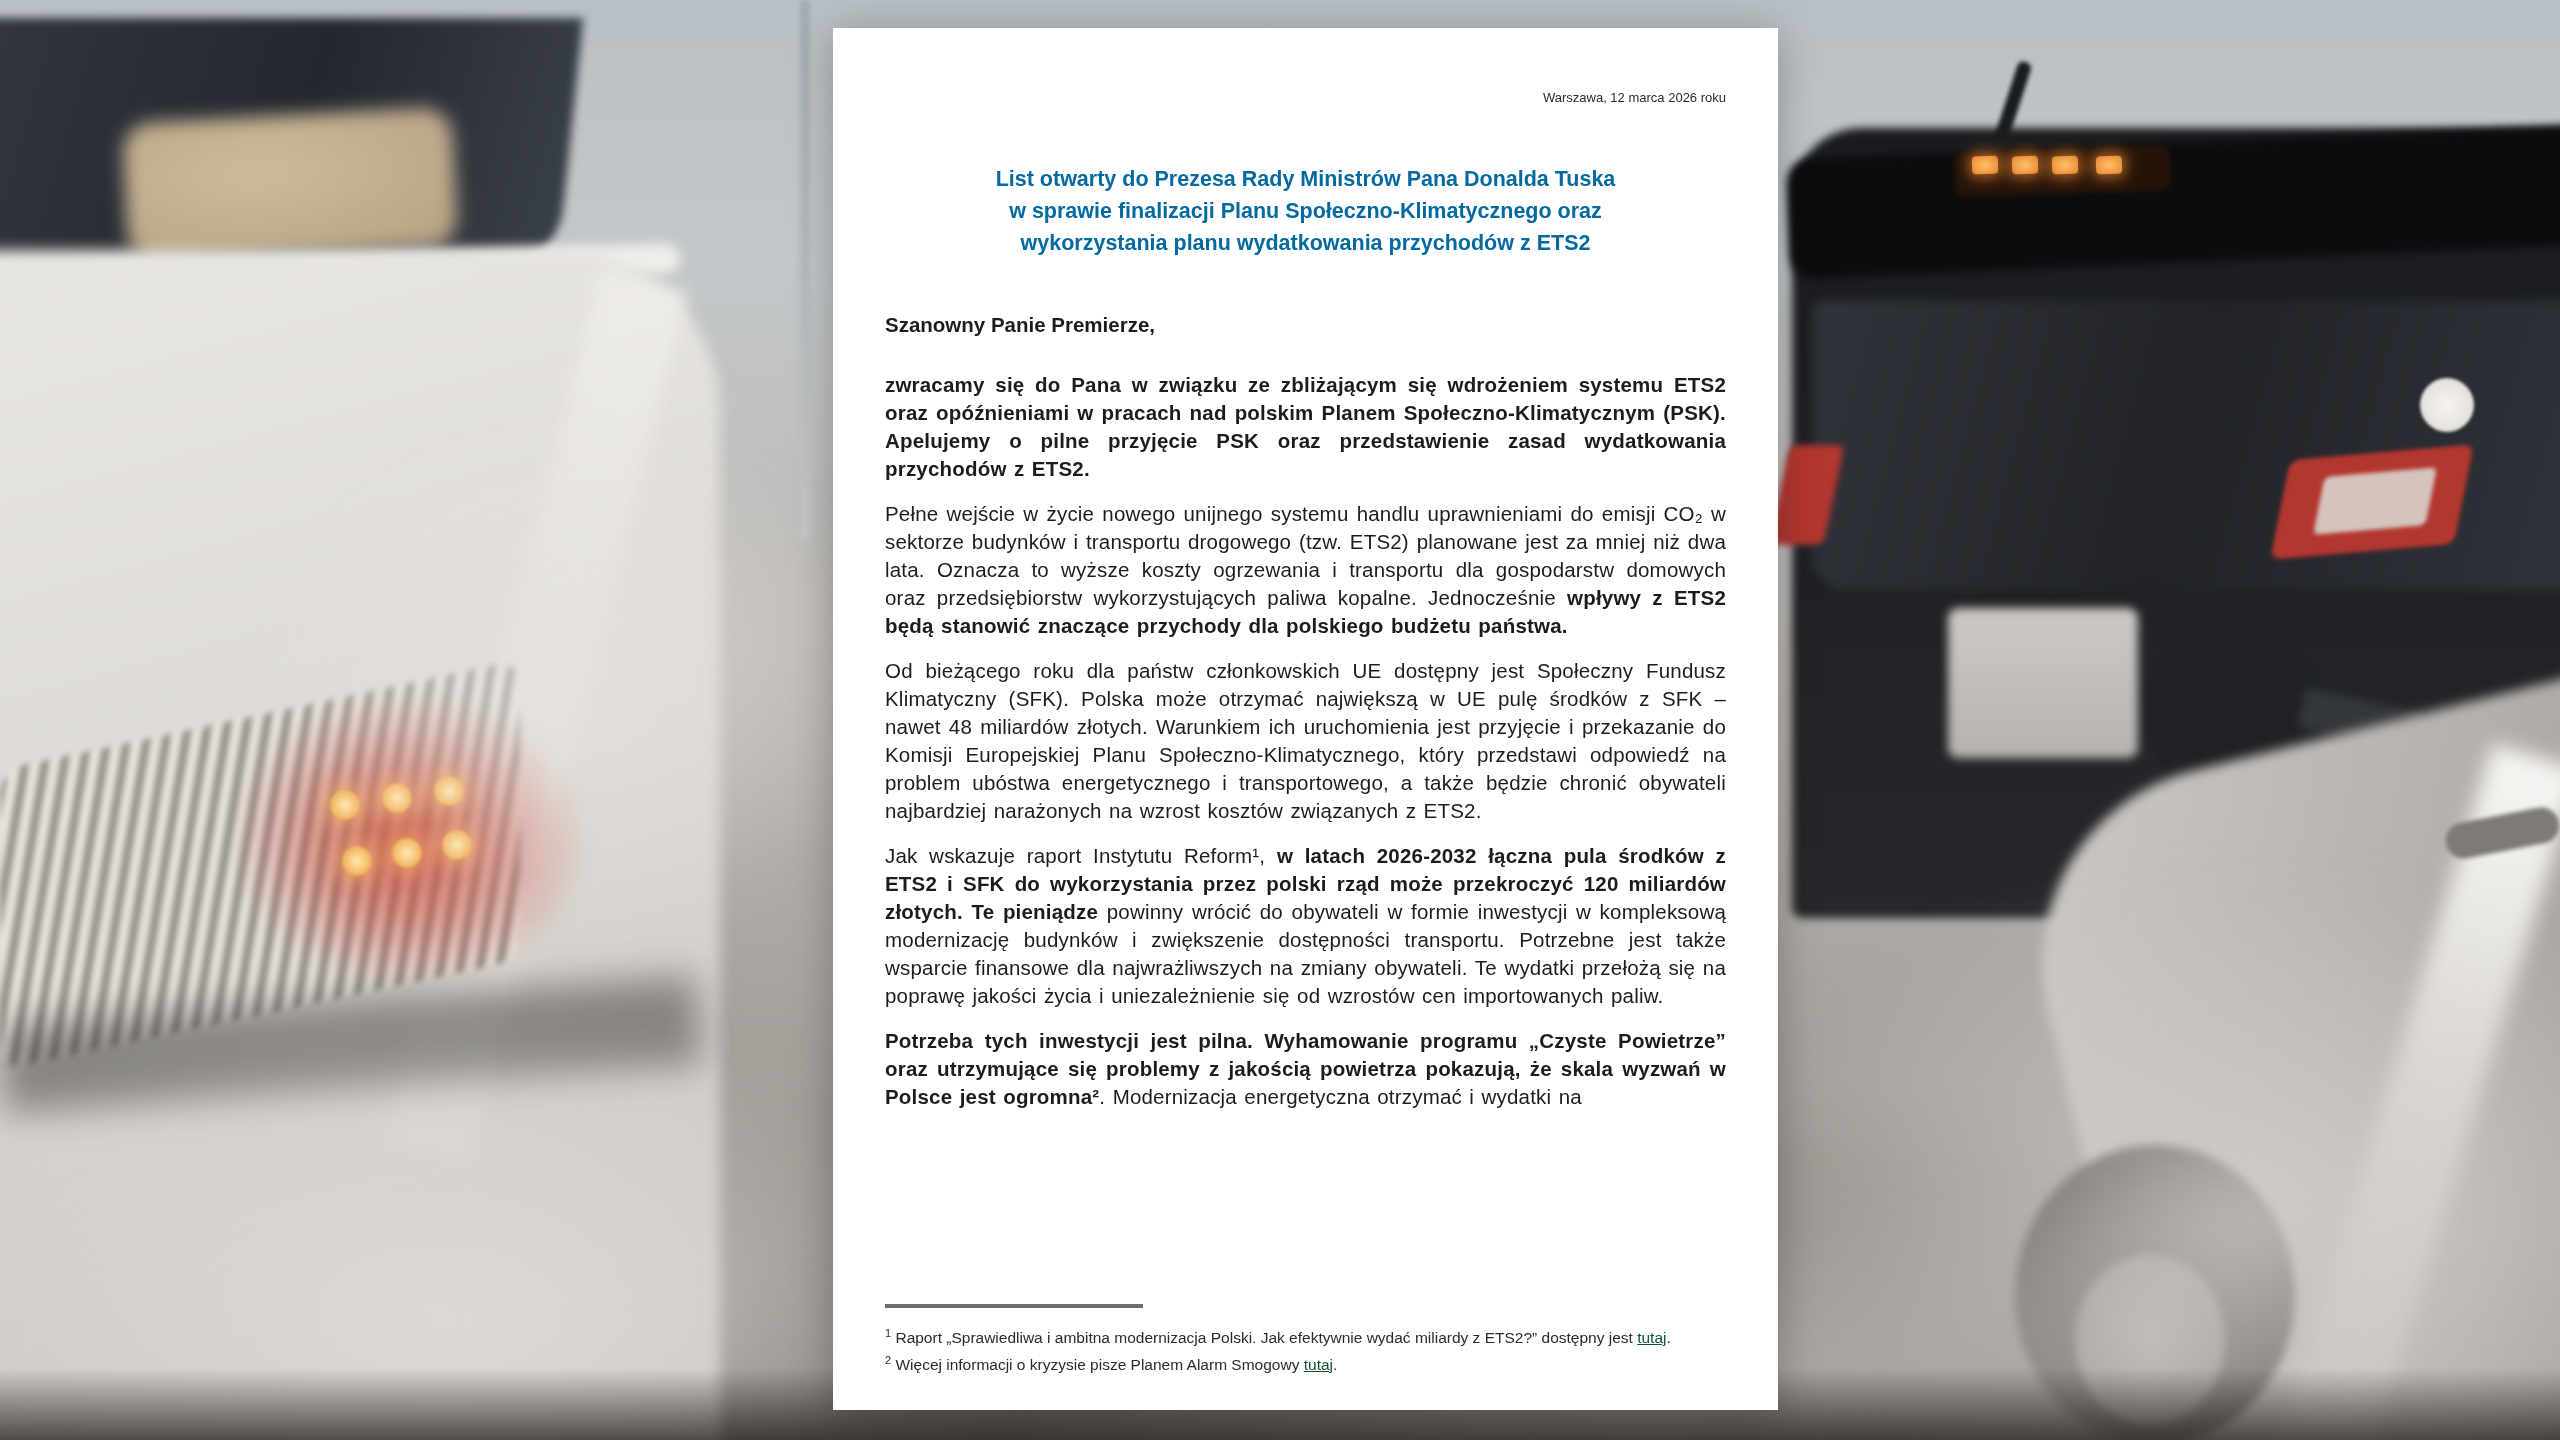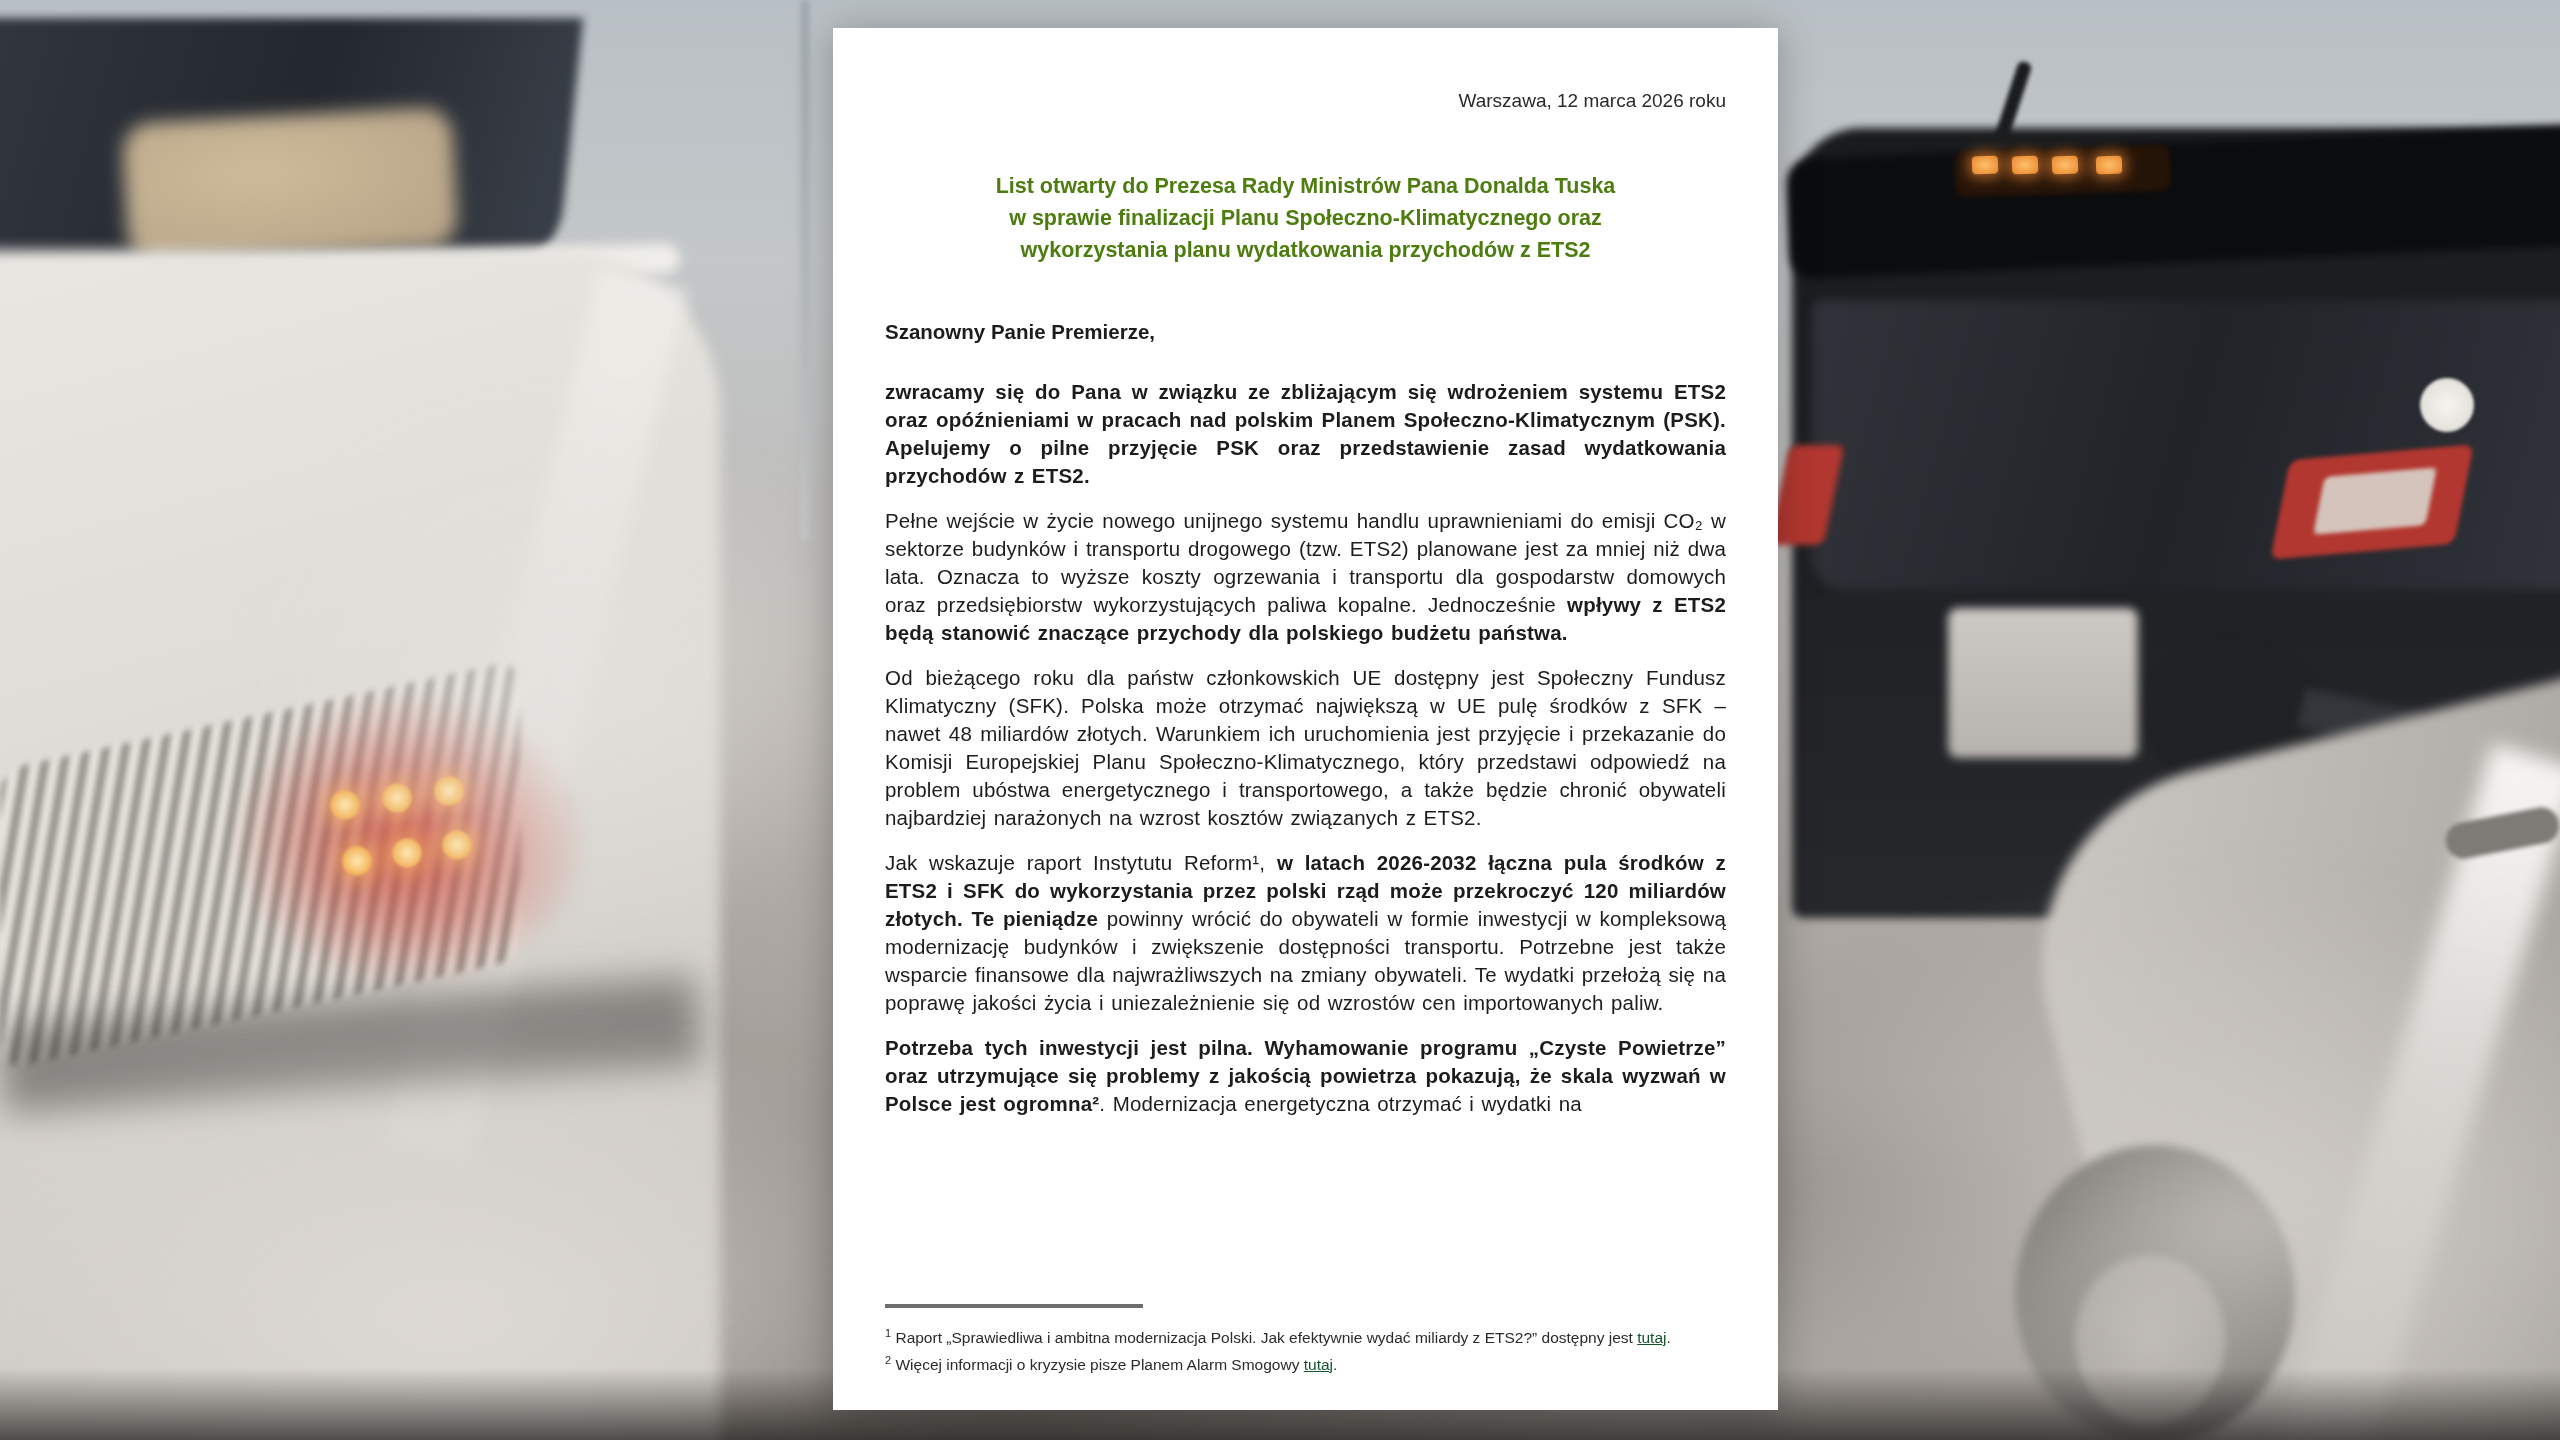--- a/index.html
+++ b/index.html
@@ -87,23 +87,23 @@
   .fog3{left:1700px;top:880px;width:1100px;height:680px;
     background:radial-gradient(closest-side,rgba(210,206,202,.9),rgba(210,206,202,0));filter:blur(28px);}
   .fog4{left:700px;top:1180px;width:1900px;height:420px;
     background:radial-gradient(closest-side,rgba(200,196,192,.75),rgba(200,196,192,0));filter:blur(26px);}
   .road{left:0;top:1368px;width:2560px;height:72px;
     background:linear-gradient(rgba(35,32,30,0),rgba(35,32,30,.75));}
   
   .doc{position:absolute;left:833px;top:28px;width:945px;height:1382px;
     background:#ffffff;box-shadow:0 4px 40px rgba(0,0,0,.28);
     padding:62px 52px 0;box-sizing:border-box;color:#1c1c1c;}
-  .date{text-align:right;font-size:19px;color:#2a2a2a;margin:0 0 58px;}
+  .date{text-align:right;font-size:13px;color:#2a2a2a;margin:0 0 58px;}
   .title{text-align:center;font-weight:700;font-size:21.5px;line-height:32px;
-    color:#4d7c0f;margin:0 0 54px;}
+    color:#0369a1;margin:0 0 54px;}
   .greeting{font-weight:700;font-size:20.5px;margin:0 0 34px;}
   .para{font-size:20.5px;line-height:28px;text-align:justify;margin:0 0 17px;
     letter-spacing:.2px;word-spacing:1.5px;}
   .para strong{font-weight:700;}
   .fnblock{position:absolute;left:52px;right:52px;bottom:34px;}
   .fnsep{width:258px;height:4px;background:#6e6e6e;margin:0 0 14px;}
   .footnote{font-size:15.5px;line-height:23px;color:#2b2b2b;}
   .footnote sup{font-size:11px;}
   .link{color:#14532d;text-decoration:underline;cursor:pointer;}
 </style>

